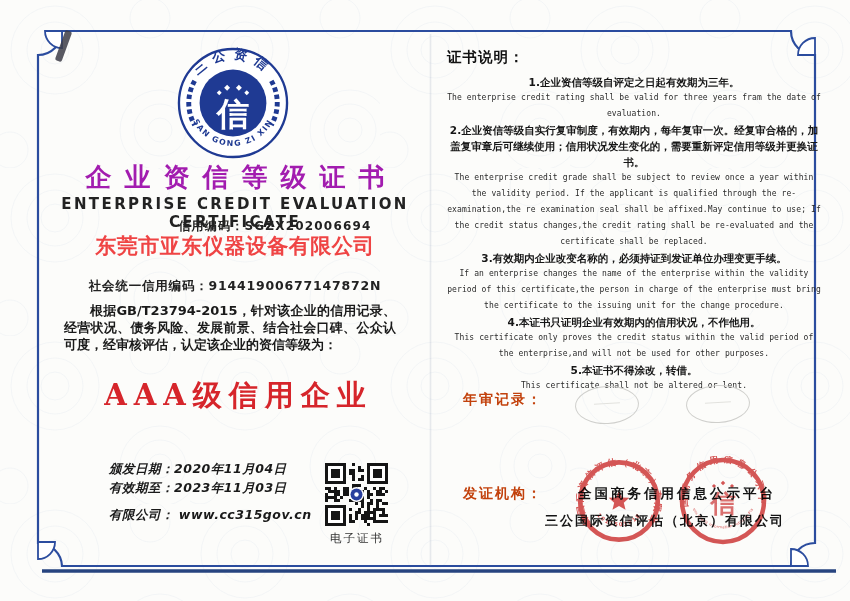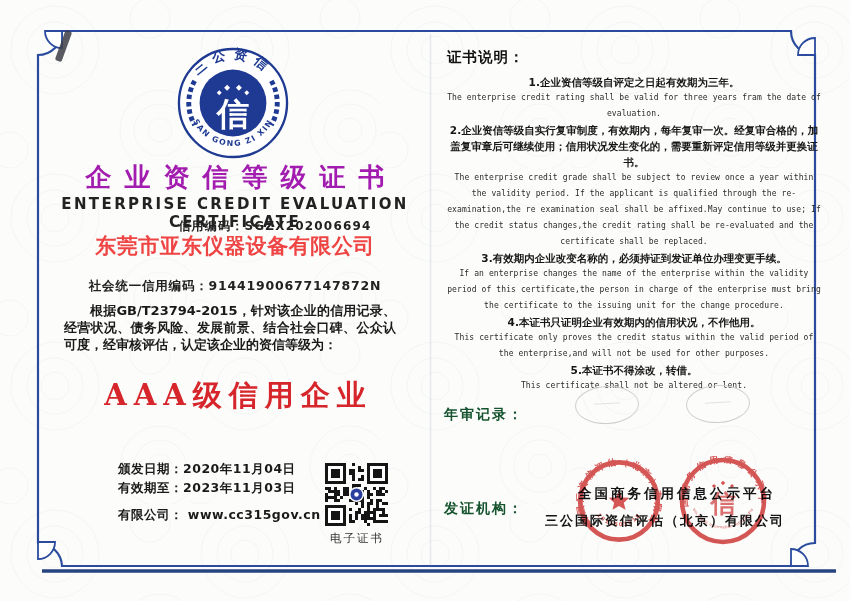--- a/index.html
+++ b/index.html
@@ -29,36 +29,36 @@
   .company{position:absolute;left:0;top:204px;width:390px;
     font-size:21px;font-weight:bold;letter-spacing:.5px;color:#ef4444;}
   .uscc{position:absolute;left:0;top:250px;width:390px;
     font-size:12.5px;font-weight:bold;letter-spacing:.8px;color:#222;}
   .para{position:absolute;left:24px;top:274px;width:332px;
     font-size:13px;font-weight:bold;line-height:17px;text-align:justify;
     text-indent:2em;color:#1a1a1a;}
   .rating{position:absolute;left:0;top:348px;width:390px;
     font-family:"DejaVu Serif","Liberation Serif",serif;
     font-size:29px;font-weight:bold;letter-spacing:7px;text-indent:7px;color:#d6252b;}
-  .date-row{position:absolute;left:78px;text-align:left;font-size:12.5px;font-weight:bold;
-    color:#1a1a1a;letter-spacing:.5px;white-space:nowrap;}
+  .date-row{position:absolute;left:69px;text-align:left;font-size:12.5px;font-weight:bold;
+    color:#1a1a1a;letter-spacing:.5px;white-space:nowrap;font-style:italic;}
   .qr{position:absolute;left:285px;top:435px;width:63px;height:63px;}
   .qr-caption{position:absolute;left:278px;top:503px;width:78px;
     font-family:"DejaVu Serif","Liberation Serif",serif;
     font-size:11.5px;letter-spacing:2px;color:#333;}
   
   .page-right{position:absolute;left:440px;top:28px;width:385px;height:548px;text-align:center;}
   .notes-heading{position:absolute;left:7px;top:20px;font-size:14.5px;font-weight:bold;
     letter-spacing:1px;color:#111;}
   .notes{position:absolute;left:7px;top:46px;width:374px;}
   .note-zh{font-size:10.5px;font-weight:bold;line-height:16px;color:#161616;}
   .note-en{font-family:"DejaVu Sans Mono","Liberation Mono",monospace;
     font-size:8px;line-height:16px;color:#2a2a2a;letter-spacing:.1px;}
-  .annual-label,.issuer-label{position:absolute;left:4px;font-size:14px;font-weight:bold;
-    letter-spacing:2px;color:#14532d;margin-top:15px;}
+  .annual-label,.issuer-label{position:absolute;left:23px;font-size:14px;font-weight:bold;
+    letter-spacing:2px;color:#c2410c;}
   .annual-label{top:363px;}
   .issuer-label{top:457px;}
   .review-oval{position:absolute;width:62px;height:36px;border:1px solid #cfcfcc;
     border-radius:50%;transform:rotate(-3deg);}
   .review-oval::after{content:"";position:absolute;left:18px;top:16px;width:26px;height:1px;
     background:#e2e2de;}
   .oval-1{left:135px;top:358px;}
   .oval-2{left:246px;top:357px;}
   .issuer-line1{position:absolute;left:138px;top:457px;font-size:13.5px;font-weight:bold;
     letter-spacing:3px;color:#141414;white-space:nowrap;}

